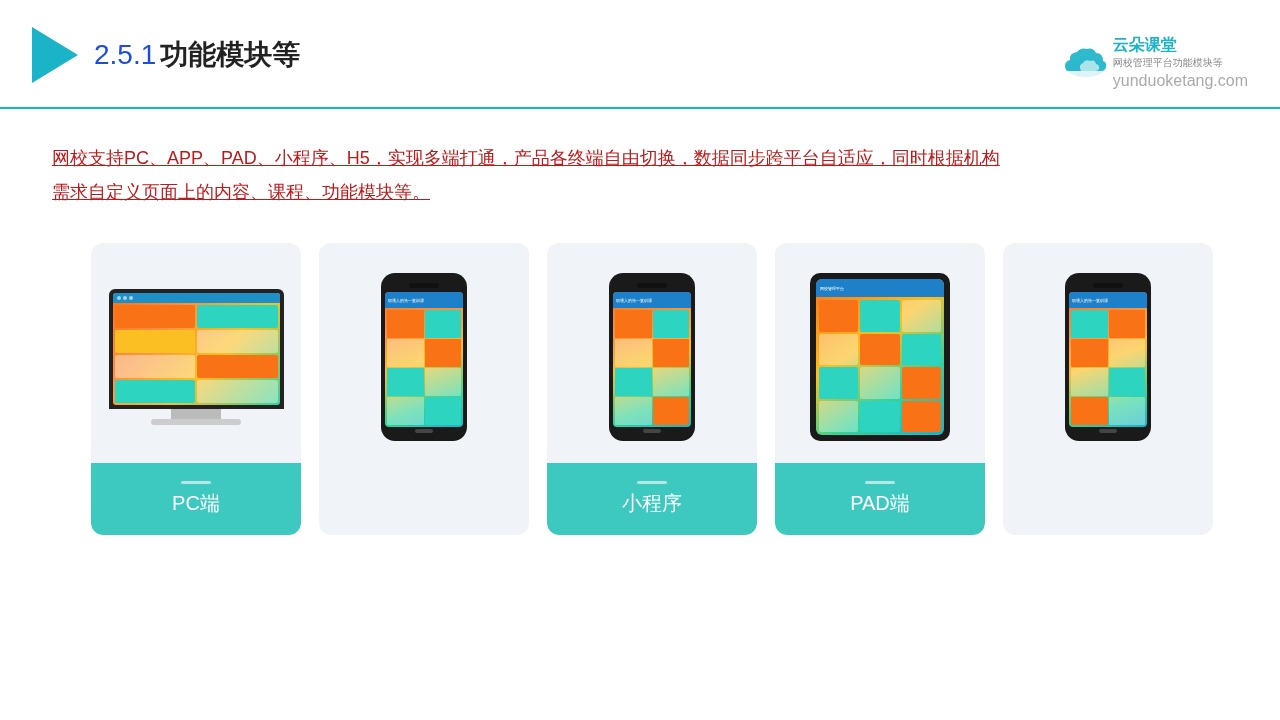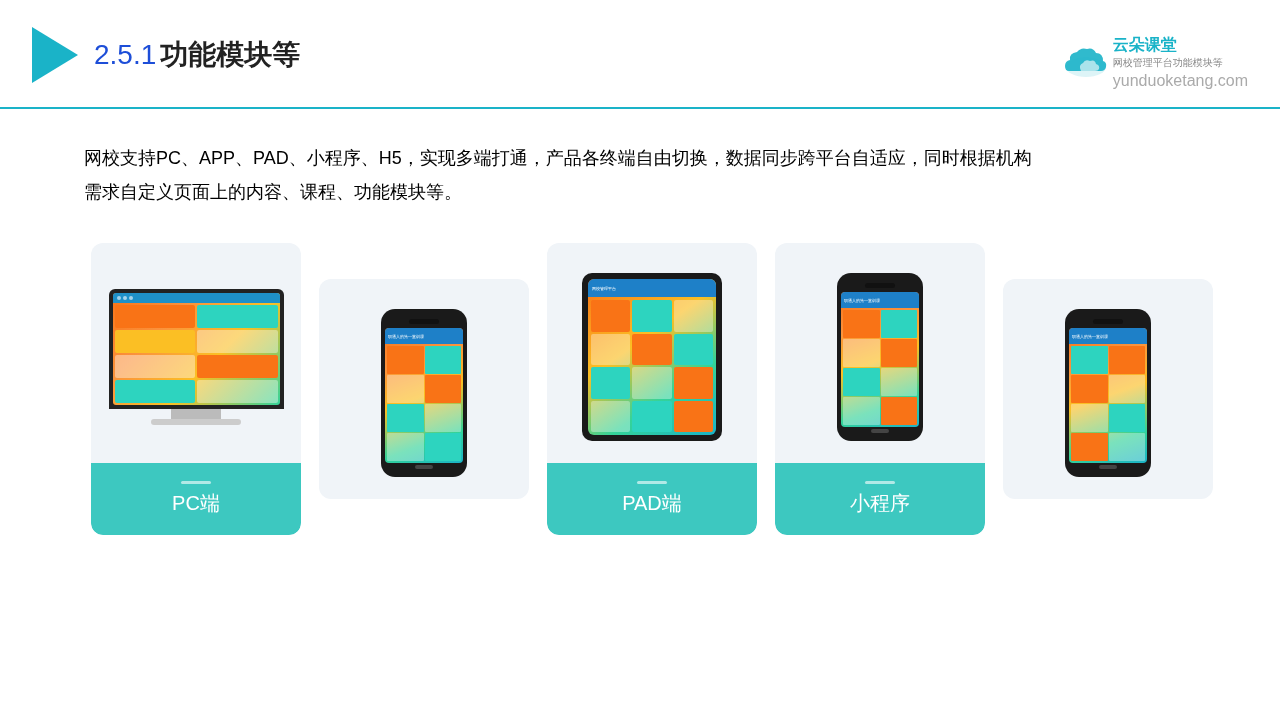--- a/index.html
+++ b/index.html
@@ -76,33 +76,33 @@
       display: block;
     }
     .brand-url {
       font-size: 16px;
       color: #aaa;
       display: block;
     }
 
     
     .description {
-      padding: 32px 80px 24px 84px;
+      padding: 32px 80px 24px 52px;
       font-size: 18px;
-      color: #000000;
+      color: #b91c1c;
       line-height: 1.9;
+      text-decoration: underline;
     }
 
     
     .cards-container {
       display: flex;
       gap: 18px;
       padding: 10px 36px 0 60px;
       justify-content: center;
-      align-items: center;
     }
 
     .card {
       background: #f0f4f8;
       border-radius: 12px;
       width: 210px;
       overflow: hidden;
       display: flex;
       flex-direction: column;
       align-items: center;
@@ -385,20 +385,48 @@
             <div class="phone-block teal"></div>
           </div>
         </div>
         <div class="phone-dot"></div>
       </div>
     </div>
   </div>
 
   <div class="card">
     <div class="card-image-area">
+      <div class="phone-mockup">
+        <div class="phone-notch"></div>
+        <div class="phone-screen">
+          <div class="phone-screen-header">
+              <span class="phone-screen-text">职通人的第一堂训课</span>
+            </div>
+          <div class="phone-screen-body">
+            <div class="phone-block orange"></div>
+            <div class="phone-block teal"></div>
+            <div class="phone-block"></div>
+            <div class="phone-block orange"></div>
+            <div class="phone-block teal"></div>
+            <div class="phone-block"></div>
+            <div class="phone-block"></div>
+            <div class="phone-block orange"></div>
+          </div>
+        </div>
+        <div class="phone-dot"></div>
+      </div>
+    </div>
+    <div class="card-label">
+      <div class="card-label-bar"></div>
+      <span>小程序</span>
+    </div>
+  </div>
+
+  <div class="card">
+    <div class="card-image-area">
       <div class="pad-mockup">
         <div class="pad-screen">
           <div class="pad-screen-header">
               <span class="phone-screen-text">网校管理平台</span>
             </div>
           <div class="pad-screen-body">
             <div class="pad-block orange"></div>
             <div class="pad-block teal"></div>
             <div class="pad-block"></div>
             <div class="pad-block"></div>
@@ -422,56 +450,28 @@
 
   <div class="card">
     <div class="card-image-area">
       <div class="phone-mockup">
         <div class="phone-notch"></div>
         <div class="phone-screen">
           <div class="phone-screen-header">
               <span class="phone-screen-text">职通人的第一堂训课</span>
             </div>
           <div class="phone-screen-body">
-            <div class="phone-block orange"></div>
-            <div class="phone-block teal"></div>
-            <div class="phone-block"></div>
-            <div class="phone-block orange"></div>
-            <div class="phone-block teal"></div>
-            <div class="phone-block"></div>
-            <div class="phone-block"></div>
-            <div class="phone-block orange"></div>
+            <div class="phone-block teal"></div>
+            <div class="phone-block orange"></div>
+            <div class="phone-block orange"></div>
+            <div class="phone-block"></div>
+            <div class="phone-block"></div>
+            <div class="phone-block teal"></div>
+            <div class="phone-block orange"></div>
+            <div class="phone-block"></div>
           </div>
         </div>
         <div class="phone-dot"></div>
       </div>
     </div>
-    <div class="card-label">
-      <div class="card-label-bar"></div>
-      <span>小程序</span>
-    </div>
-  </div>
-
-  <div class="card">
-    <div class="card-image-area">
-      <div class="phone-mockup">
-        <div class="phone-notch"></div>
-        <div class="phone-screen">
-          <div class="phone-screen-header">
-              <span class="phone-screen-text">职通人的第一堂训课</span>
-            </div>
-          <div class="phone-screen-body">
-            <div class="phone-block teal"></div>
-            <div class="phone-block orange"></div>
-            <div class="phone-block orange"></div>
-            <div class="phone-block"></div>
-            <div class="phone-block"></div>
-            <div class="phone-block teal"></div>
-            <div class="phone-block orange"></div>
-            <div class="phone-block"></div>
-          </div>
-        </div>
-        <div class="phone-dot"></div>
-      </div>
-    </div>
   </div>
 
 </div>
 
 </body></html>

